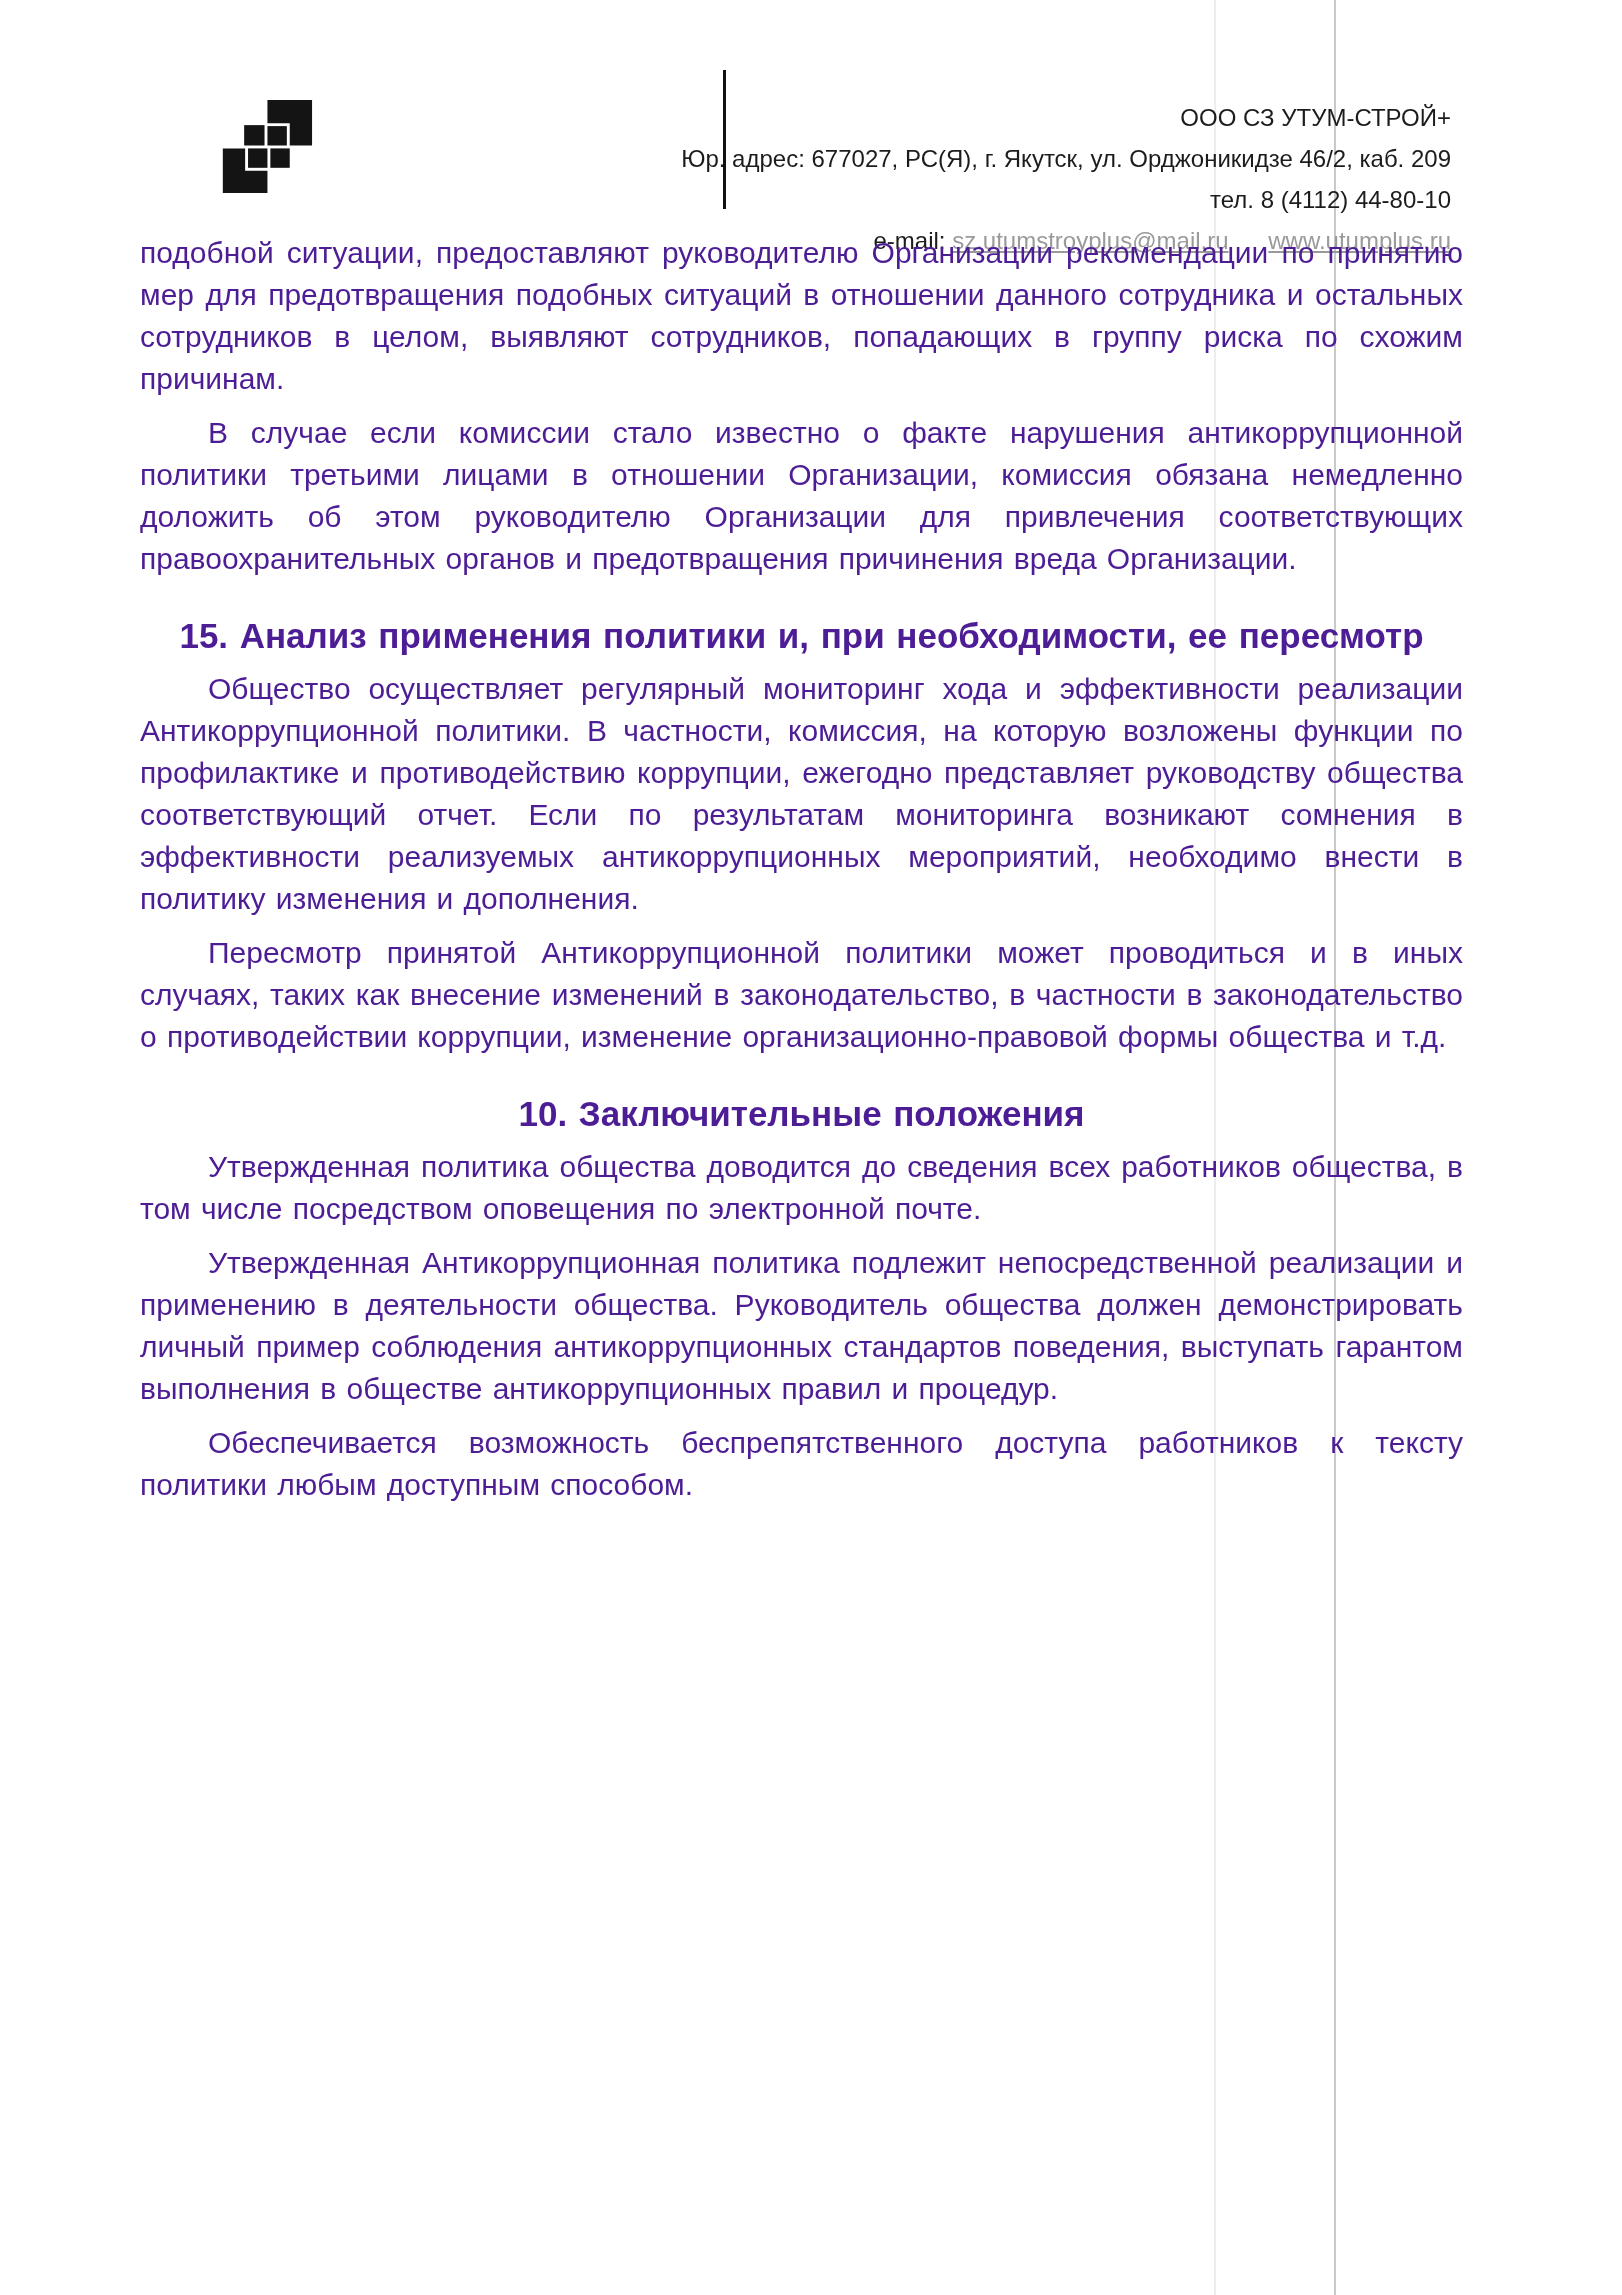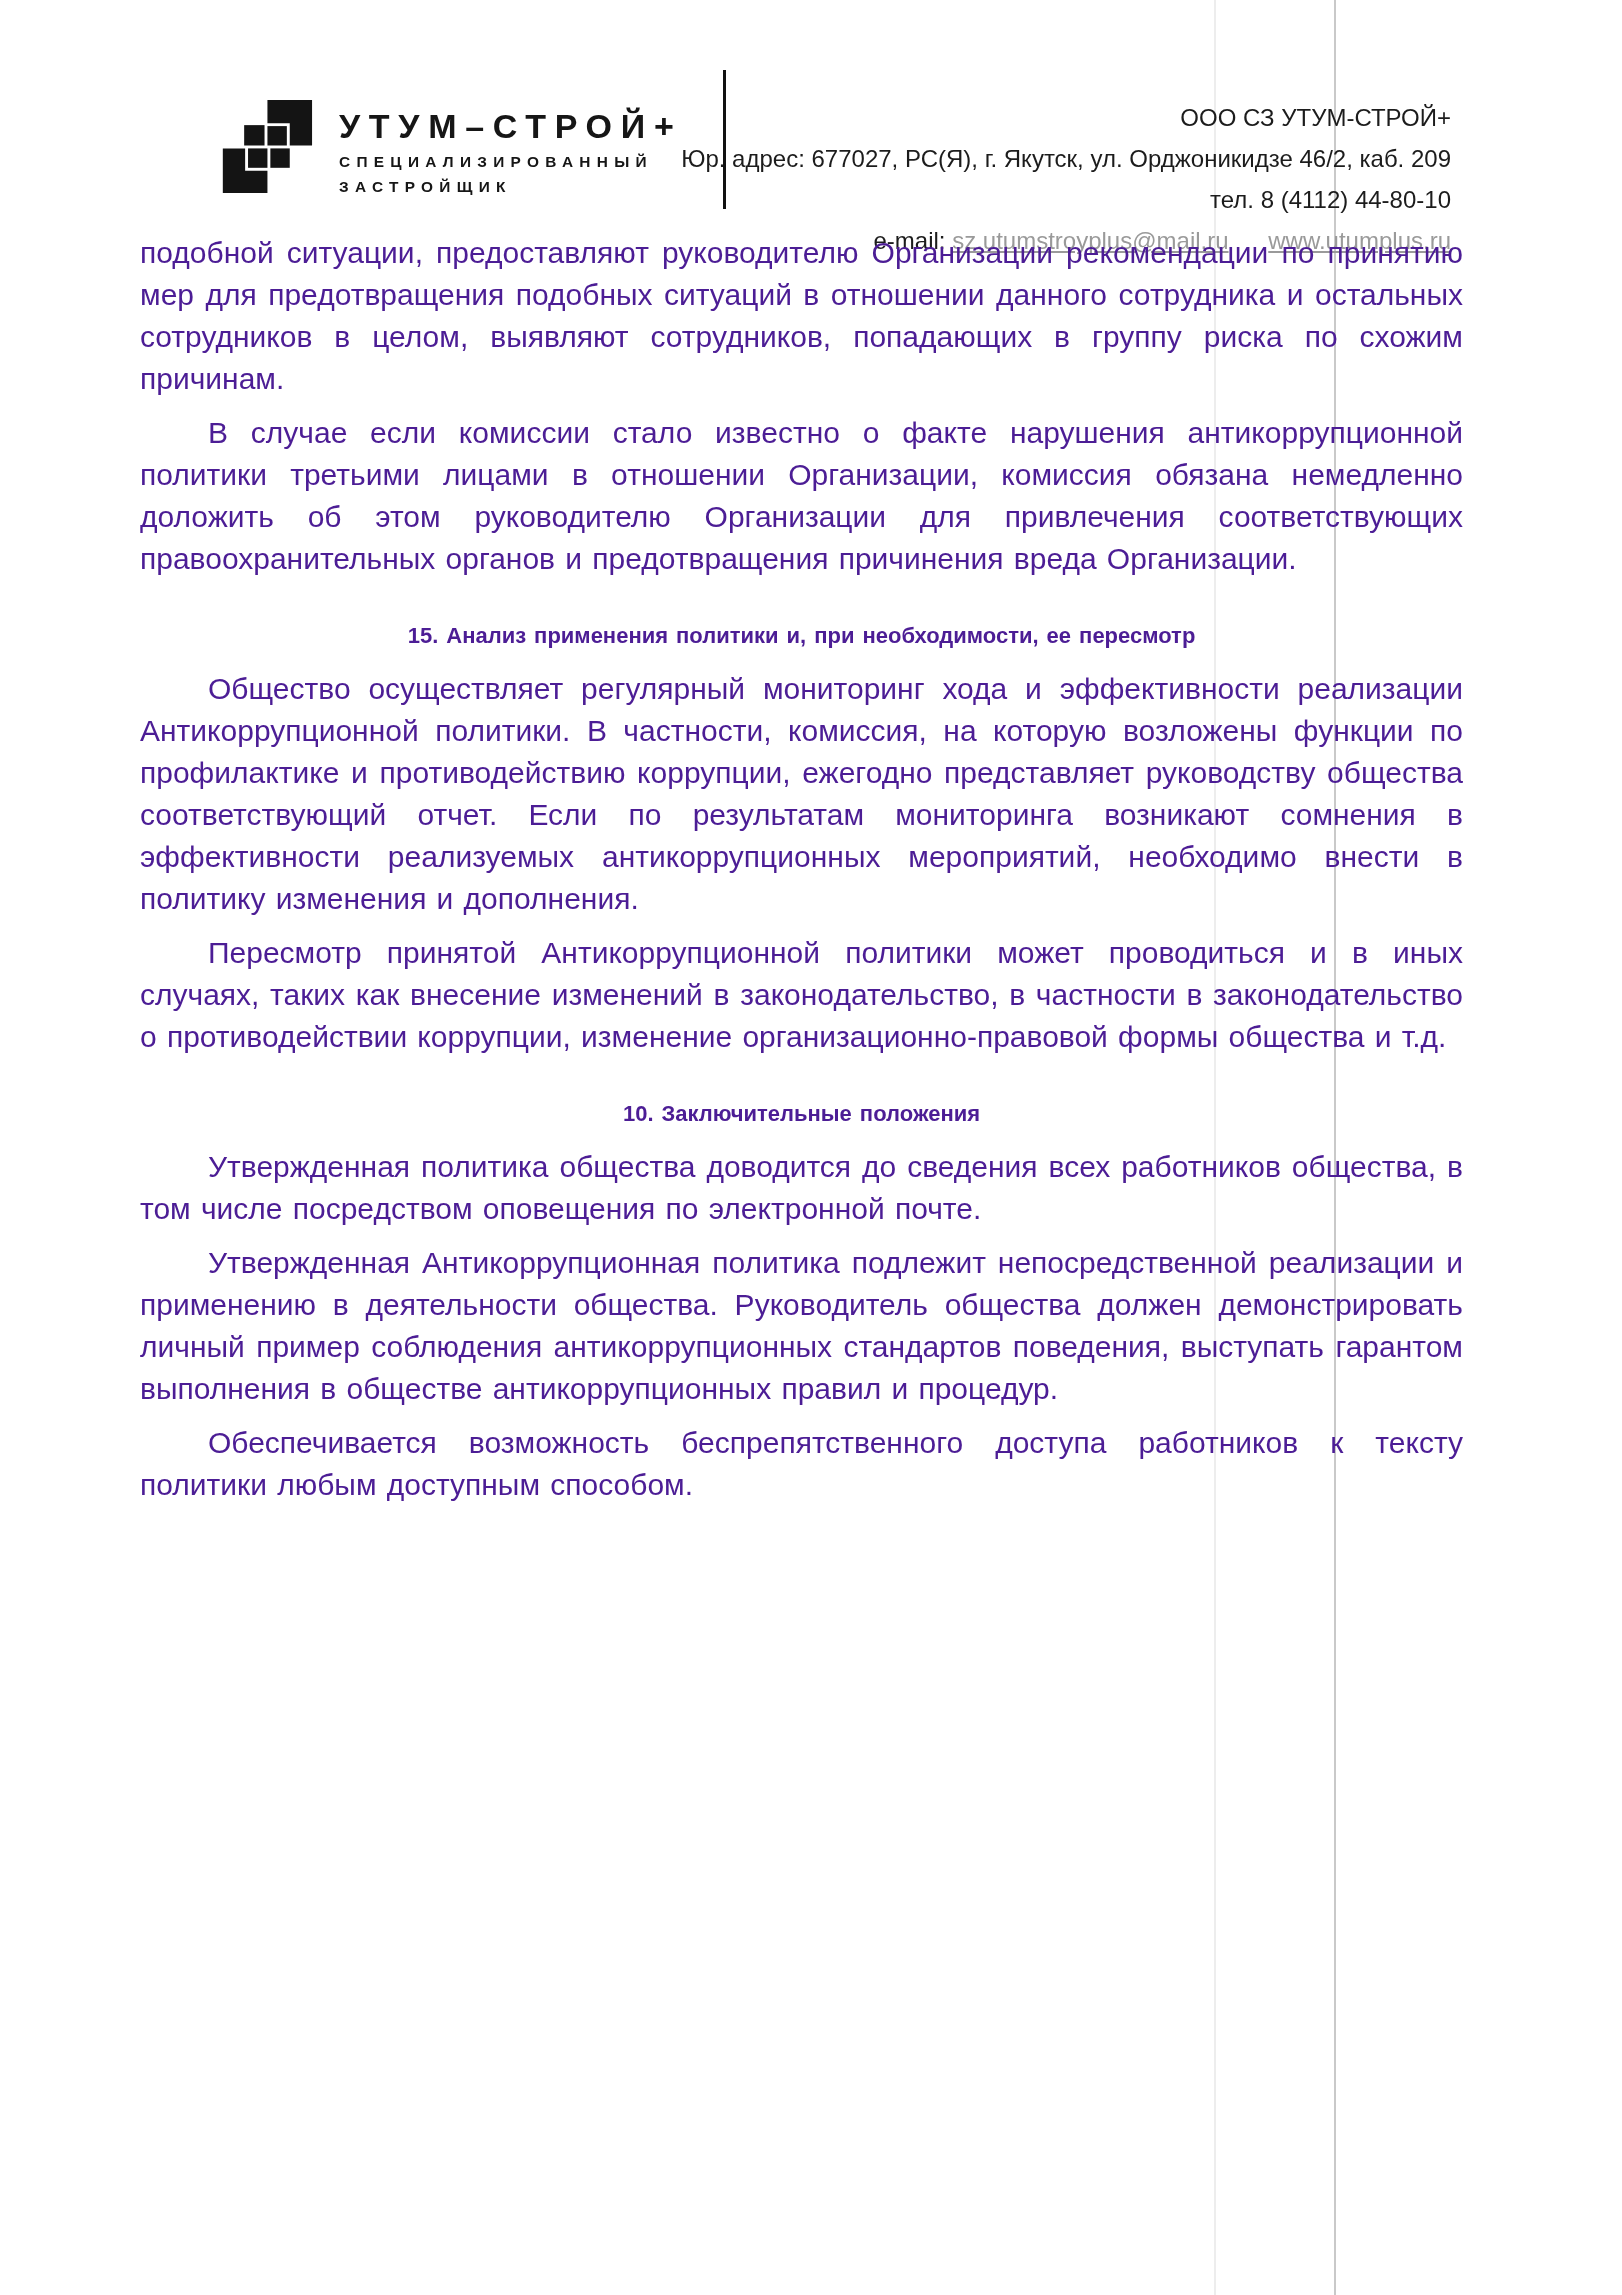--- a/index.html
+++ b/index.html
@@ -79,21 +79,21 @@
     text-align-last: left;
     word-spacing: 1.9px;
     color: #4c1d95;
   }
   .doc-body p {
     margin: 0 0 11.6px 0;
     text-indent: 68px;
   }
   .doc-body p.continuation { text-indent: 0; }
   .doc-body h2 {
-    font-size: 22px;
+    font-size: 35px;
     line-height: 42px;
     font-weight: bold;
     text-align: center;
     text-align-last: center;
     margin: 35px 0 11.6px 0;
     text-indent: 0;
   }
 </style>
 </head>
 <body>
@@ -113,25 +113,20 @@
       <rect x="28" y="29" width="21" height="21"></rect>
 
       <path d="M6,53 H29 V76 H52 V99 H6 Z"></path>
 
       <rect x="32" y="53" width="20" height="20"></rect>
 
       <rect x="55" y="53" width="20" height="20"></rect>
     </svg>
   </div>
 
-  <div class="logo-text">
-    <div class="logo-title">УТУМ–СТРОЙ+</div>
-    <div class="logo-sub">СПЕЦИАЛИЗИРОВАННЫЙ</div>
-    <div class="logo-sub">ЗАСТРОЙЩИК</div>
-  </div>
 
   <div class="head-divider"></div>
 
   <div class="company-info">
     <div class="row">ООО СЗ УТУМ-СТРОЙ+</div>
     <div class="row">Юр. адрес: 677027, РС(Я), г. Якутск, ул. Орджоникидзе 46/2, каб. 209</div>
     <div class="row">тел. 8 (4112) 44-80-10</div>
     <div class="row">
       <span>e-mail:</span>
       <span class="link">sz.utumstroyplus@mail.ru</span>

